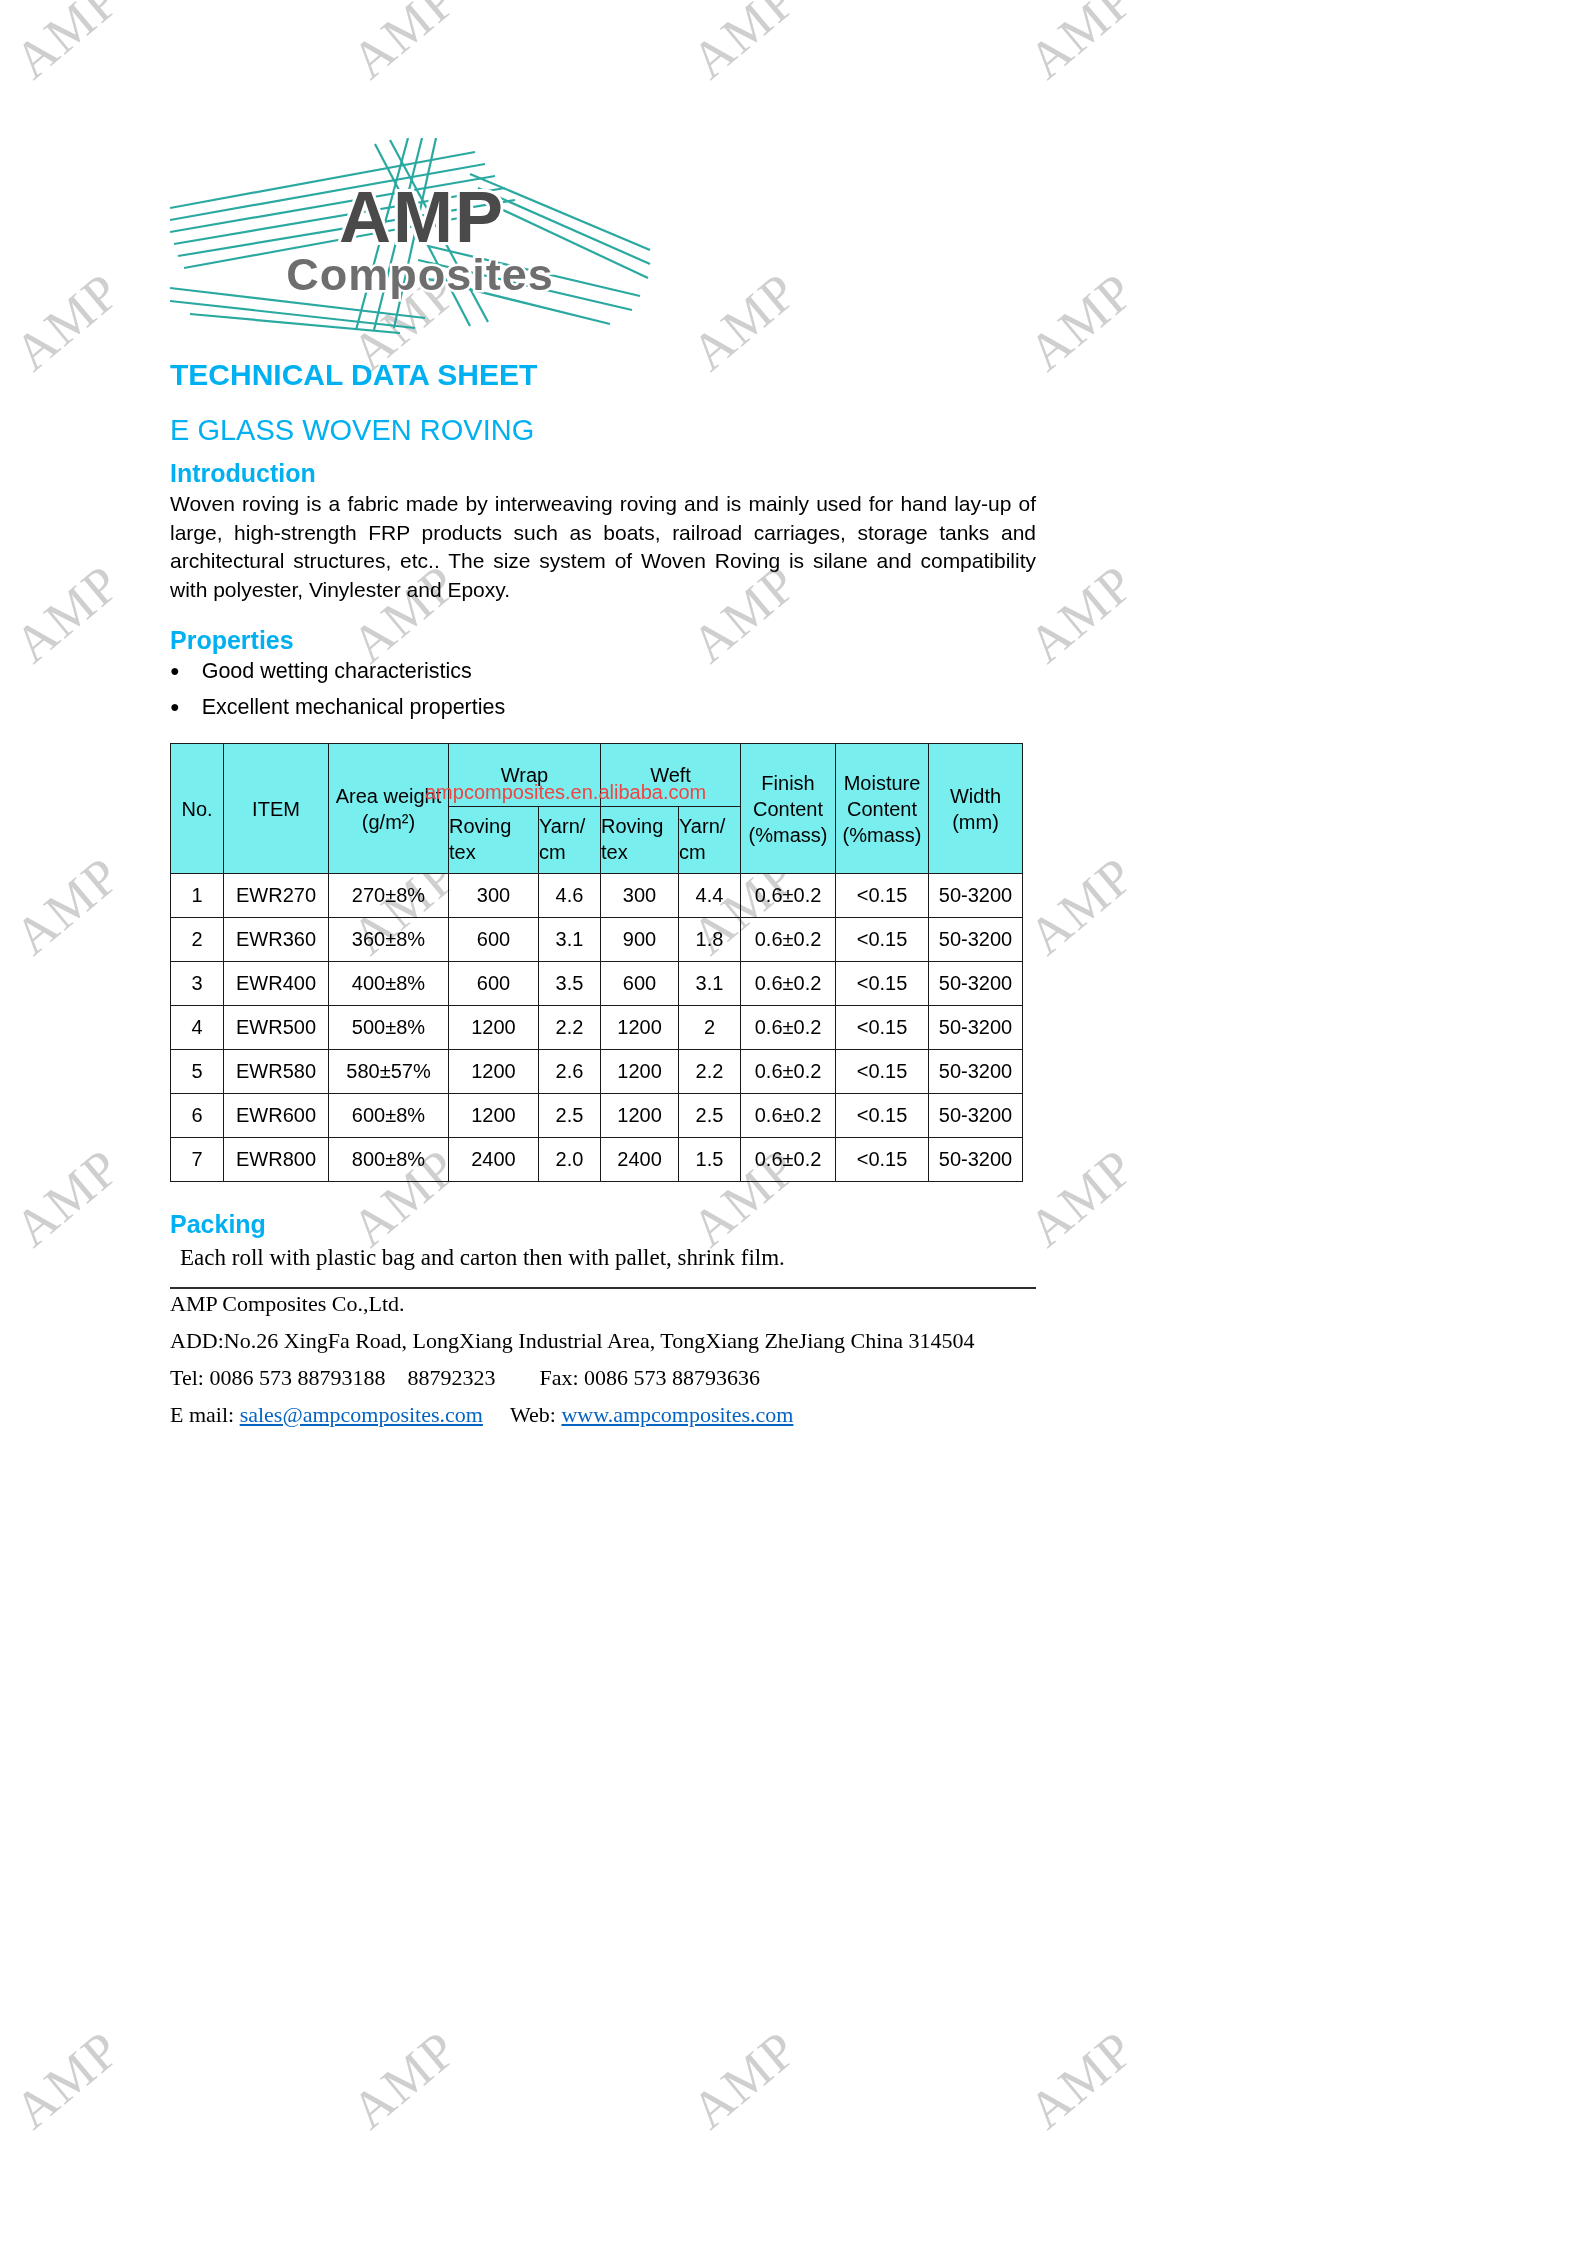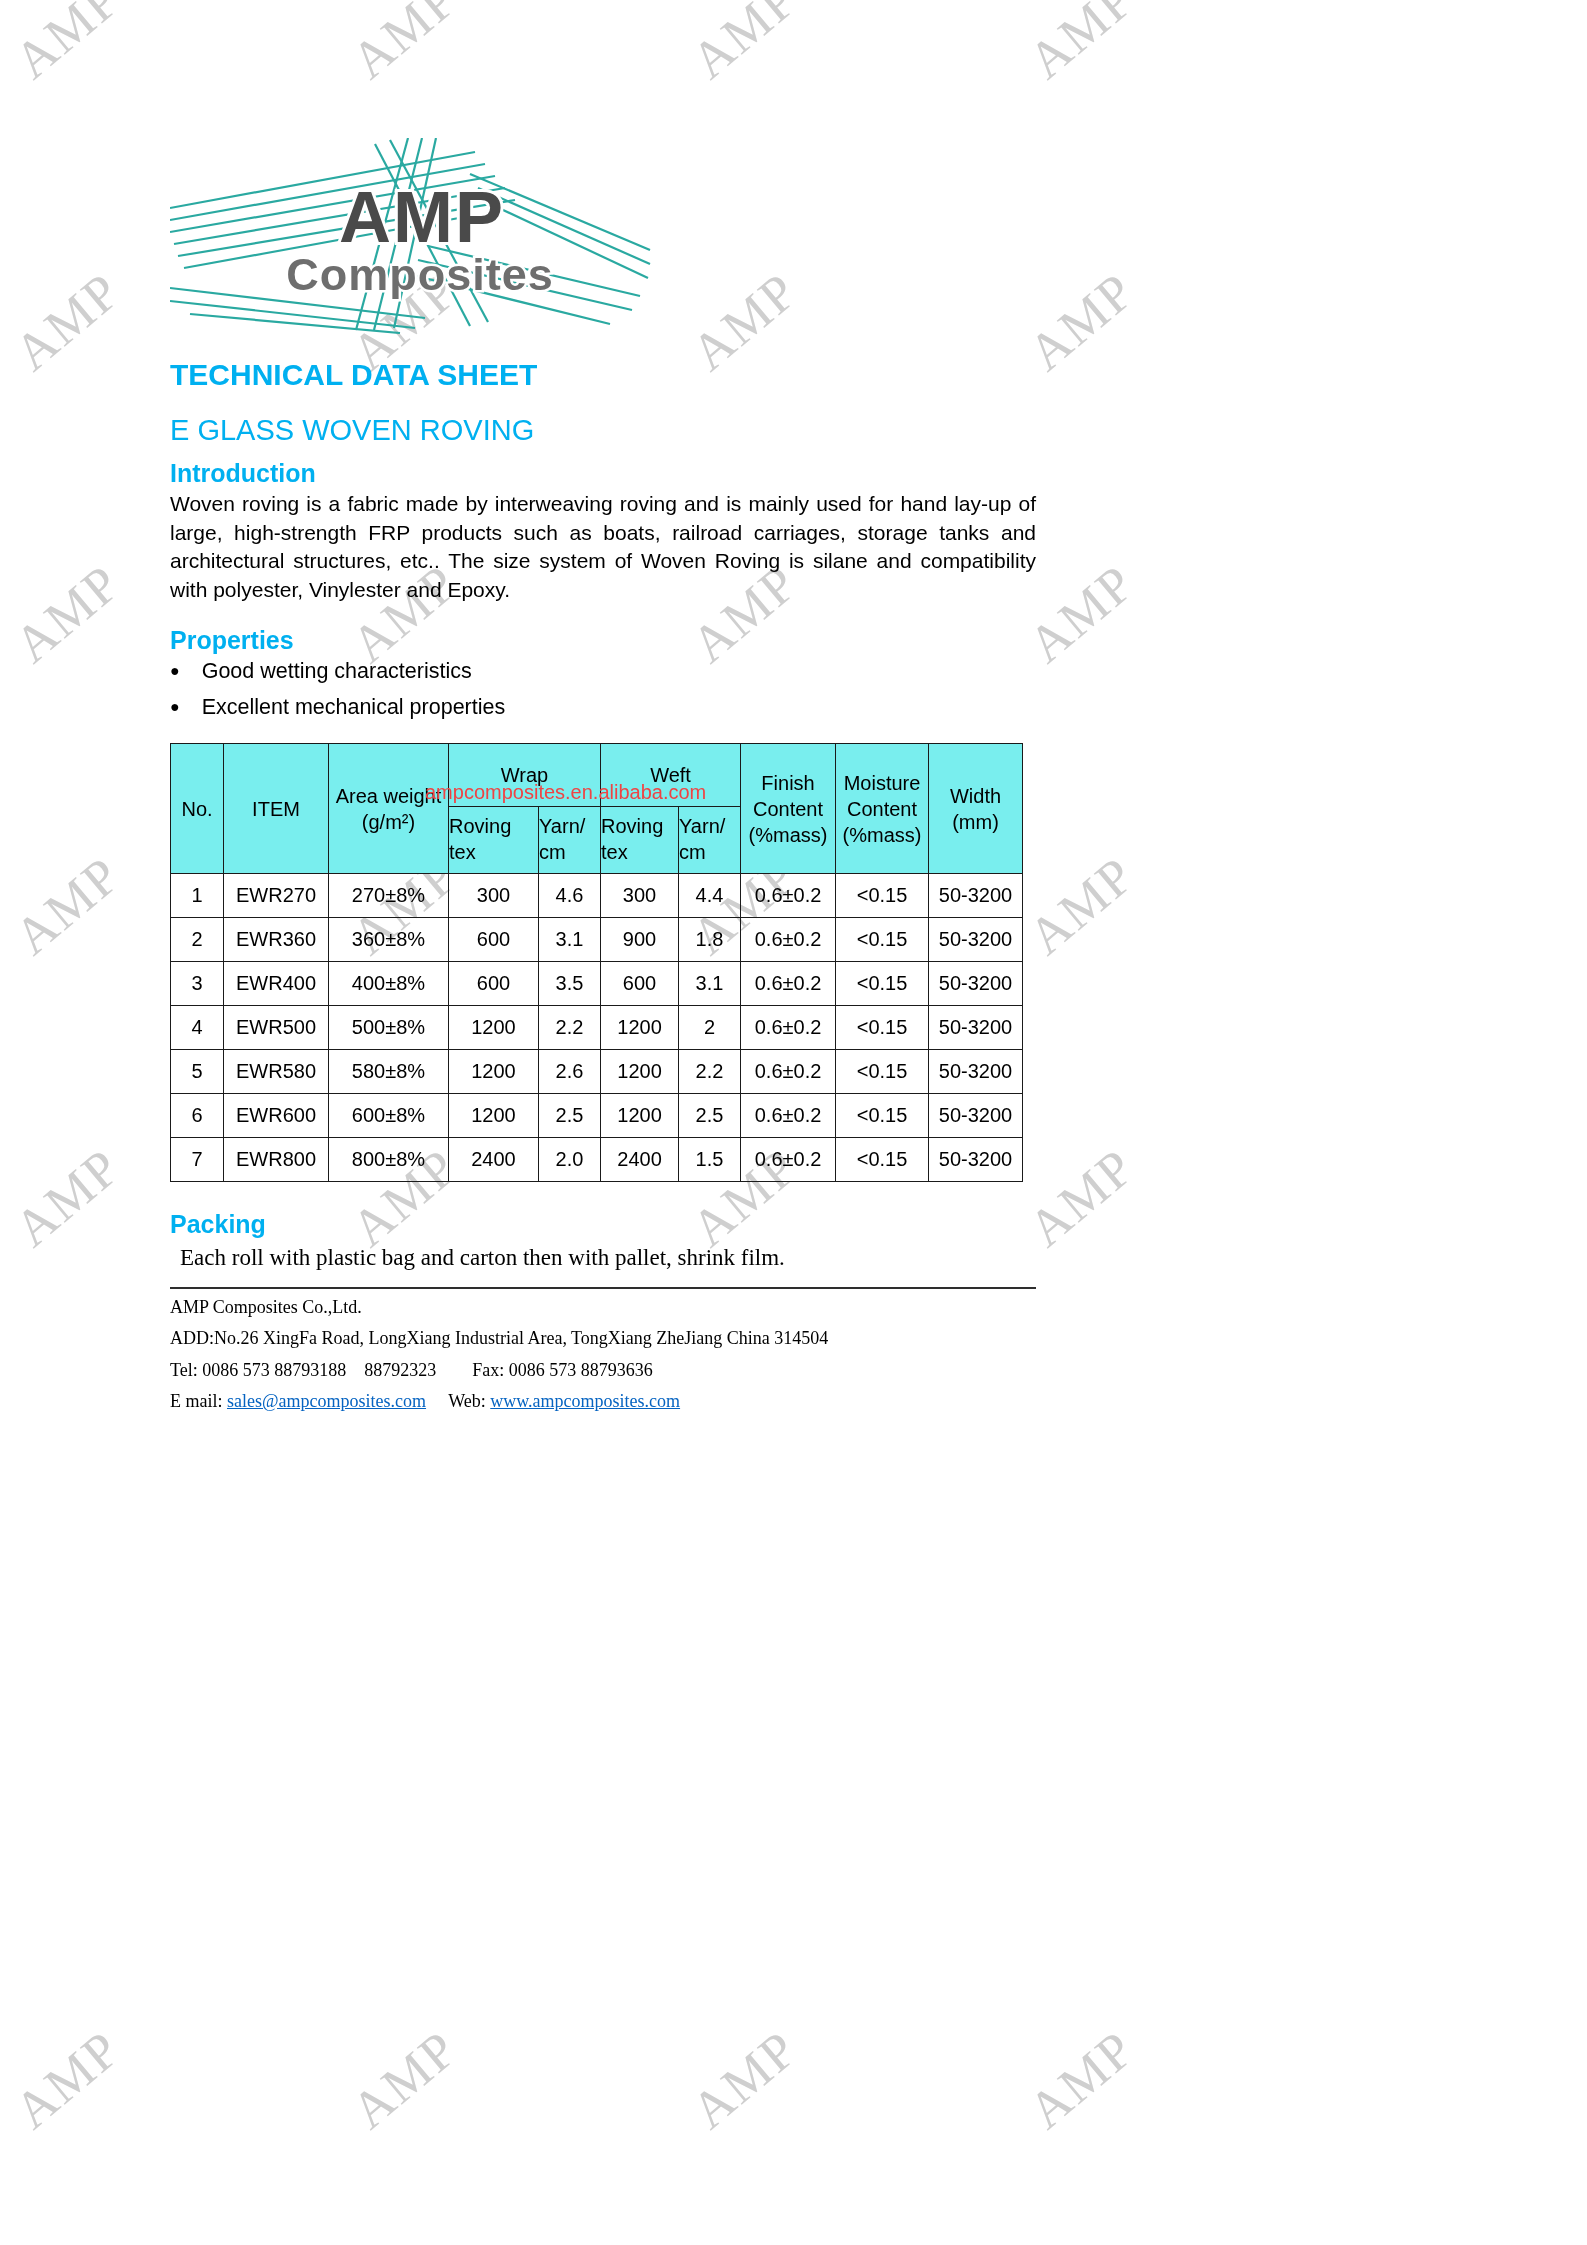--- a/index.html
+++ b/index.html
@@ -72,21 +72,21 @@
     white-space: pre-line; line-height: 1.3; padding: 6px 4px; margin-top: 48px;
   }
   .spec-table thead tr:first-child th { height: 50px; }
   .spec-table thead tr.subhead th { height: 58px; text-align: left; vertical-align: top; padding: 6px 2px 2px 0; }
   .spec-table td { height: 39px; padding: 2px 4px; }
 
   .packing-text { margin: 6px 0 0; font-family: "Liberation Serif", serif; font-size: 23px; padding-left: 10px; }
 
   .divider { margin-top: 16px; width: 100%; border-top: 2px solid #2e2e2e; }
 
-  .footer { margin-top: 6px; font-family: "Liberation Serif", serif; font-size: 18px; }
+  .footer { font-family: "Liberation Serif", serif; font-size: 22px; }
   .footer-line { margin: 0 0 6px; line-height: 1.4; }
   .justify { text-align: justify; }
   .pre { white-space: pre-wrap; }
   .link { color: var(--link-color, #0563c1); }
 </style>
 </head>
 <body>
 
 <div class="page">
 
@@ -252,21 +252,21 @@
               <td>2.2</td>
               <td>1200</td>
               <td>2</td>
               <td>0.6±0.2</td>
               <td>&lt;0.15</td>
               <td>50-3200</td>
             </tr>
             <tr>
               <td>5</td>
               <td>EWR580</td>
-              <td>580±8%</td>
+              <td>580±57%</td>
               <td>1200</td>
               <td>2.6</td>
               <td>1200</td>
               <td>2.2</td>
               <td>0.6±0.2</td>
               <td>&lt;0.15</td>
               <td>50-3200</td>
             </tr>
             <tr>
               <td>6</td>

